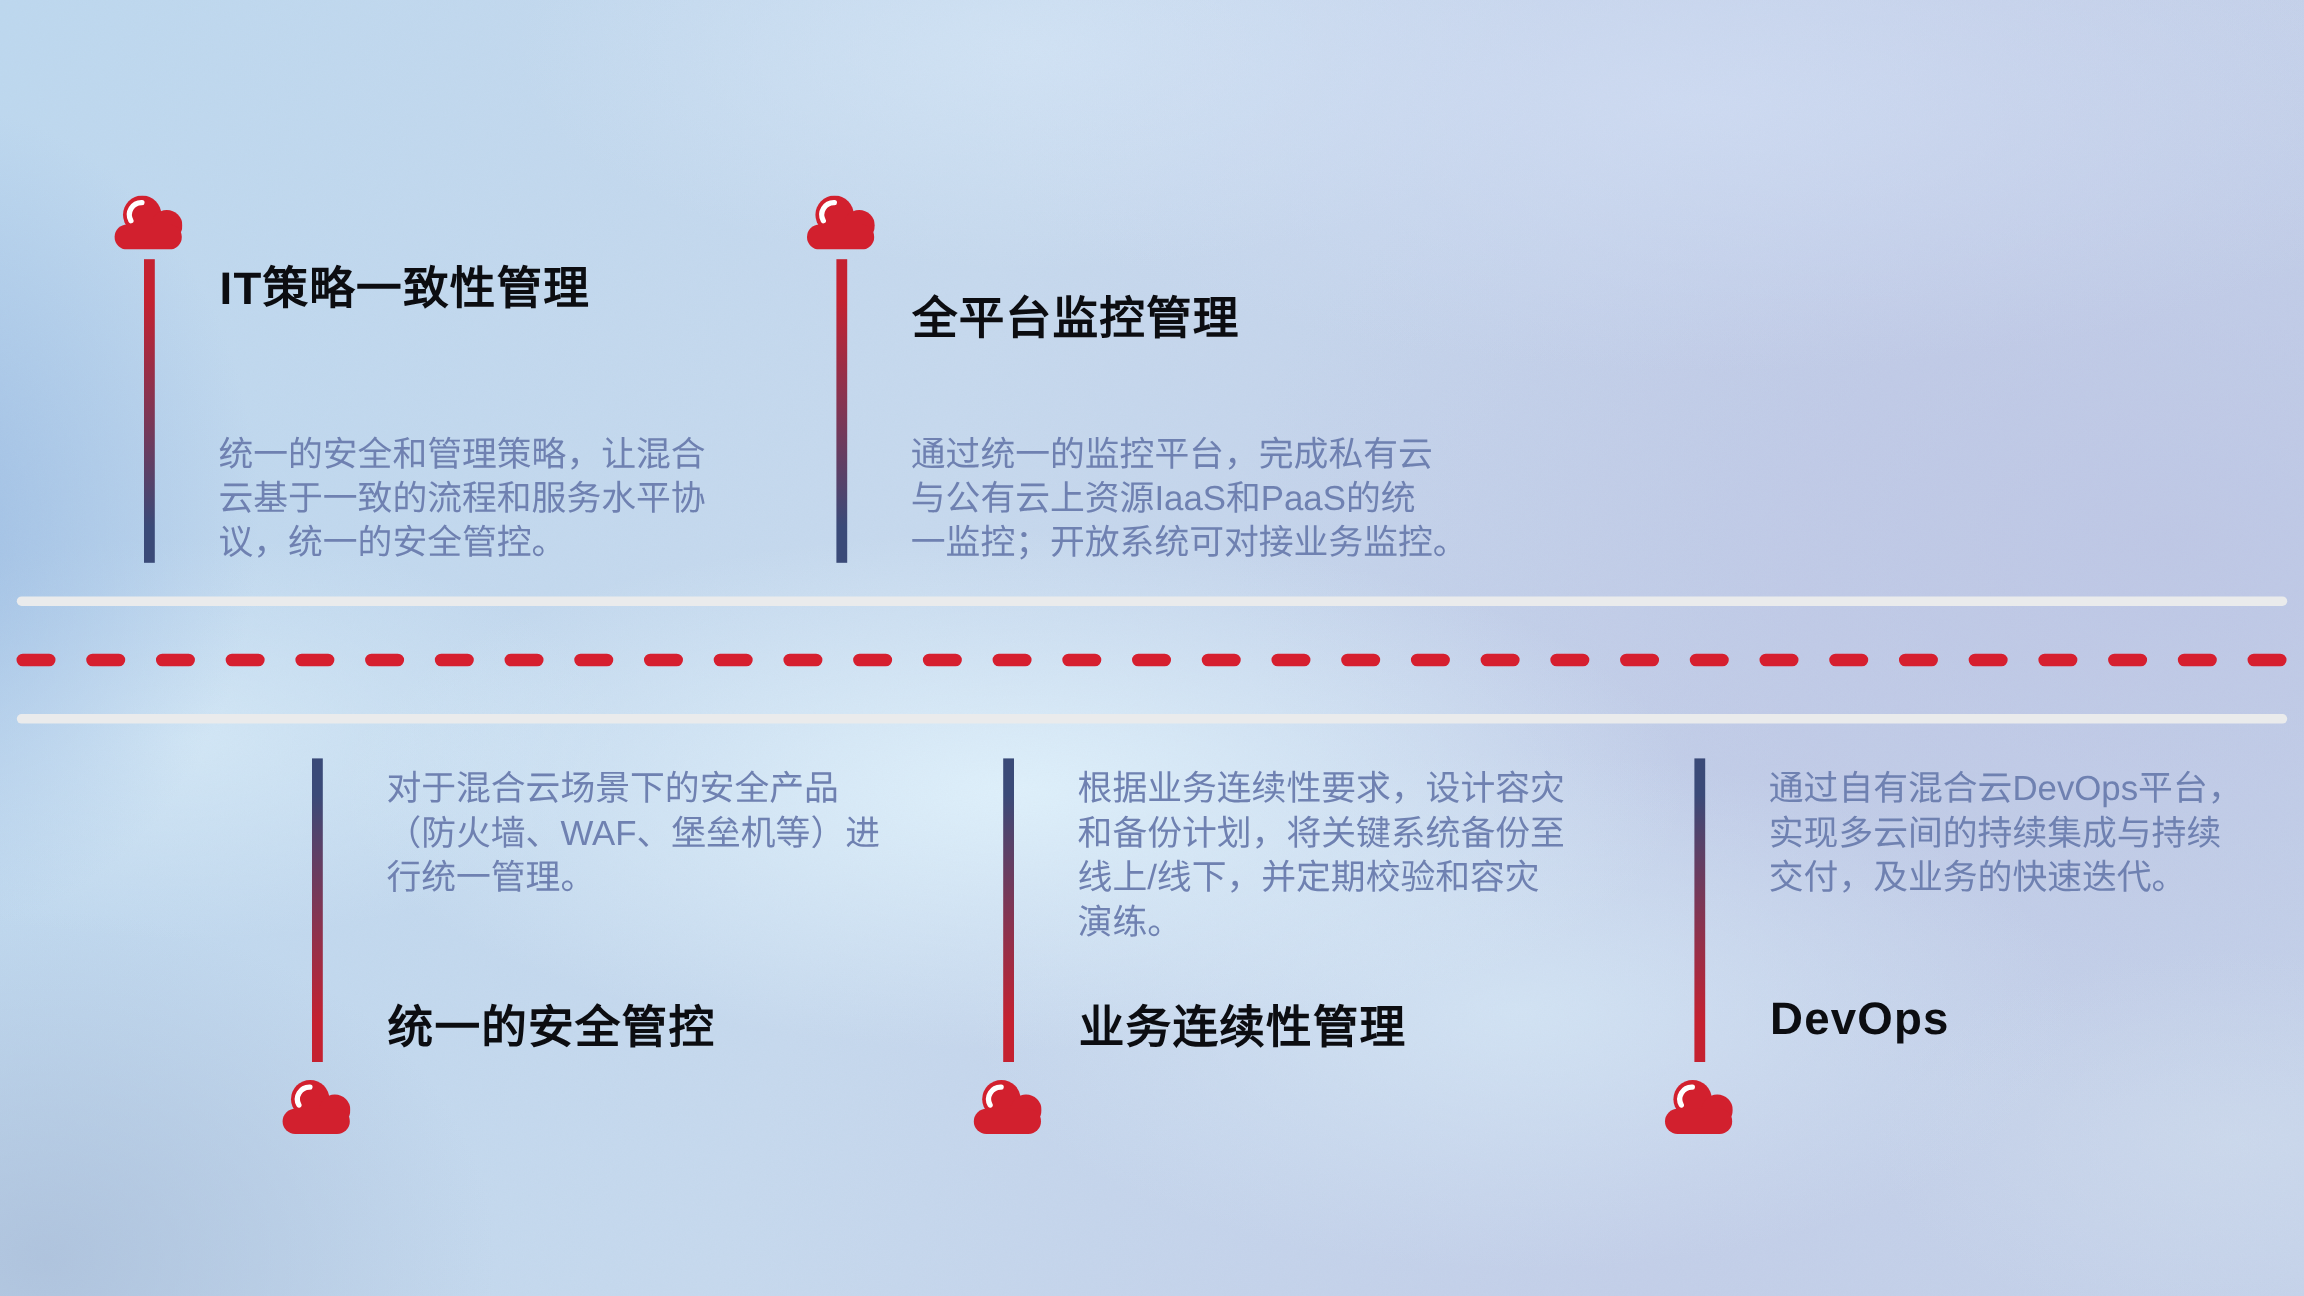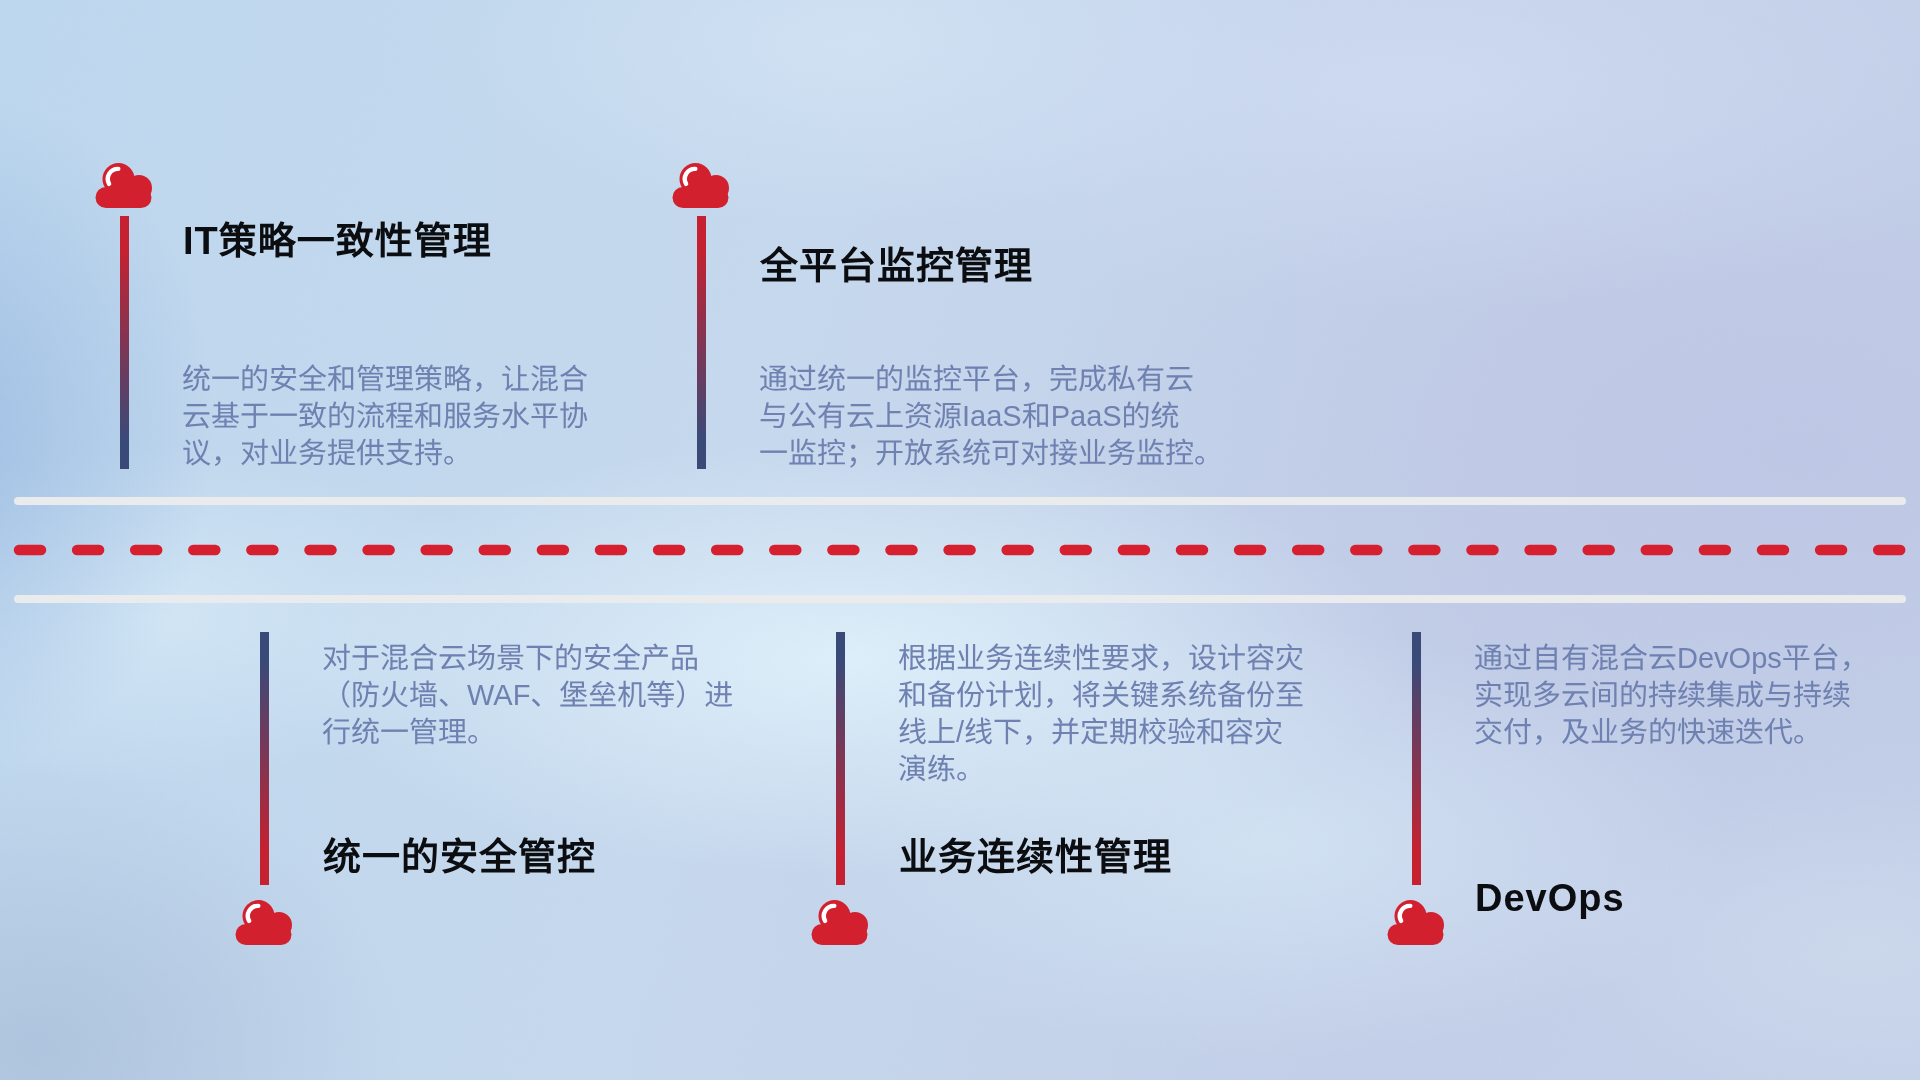--- a/index.html
+++ b/index.html
@@ -72,21 +72,21 @@
   <div class="item" style="left:95px;top:163px;">
     <span class="cloud" style="left:0;top:0;">
       <svg width="57" height="45" viewBox="0 0 57 45">
           <use href="#cloud-shape"></use>
         </svg>
     </span>
     <div class="stick down" style="left:24.5px;top:53px;"></div>
     <div class="title" style="left:88px;top:56px;">IT策略一致性管理</div>
     <div class="desc" style="left:87px;top:198px;">统一的安全和管理策略，让混合
 云基于一致的流程和服务水平协
-议，对业务提供支持。</div>
+议，统一的安全管控。</div>
   </div>
 
   <div class="item" style="left:672px;top:163px;">
     <span class="cloud" style="left:0;top:0;">
       <svg width="57" height="45" viewBox="0 0 57 45">
           <use href="#cloud-shape"></use>
         </svg>
     </span>
     <div class="stick down" style="left:24.5px;top:53px;"></div>
     <div class="title" style="left:88px;top:56px;margin-top:25px;">全平台监控管理</div>
@@ -132,16 +132,16 @@
   <div class="item" style="left:1387px;top:632px;">
     <div class="stick up" style="left:24.5px;top:0;"></div>
     <span class="cloud" style="left:0;top:268px;">
       <svg width="57" height="45" viewBox="0 0 57 45">
           <use href="#cloud-shape"></use>
         </svg>
     </span>
     <div class="desc" style="left:87px;top:8px;">通过自有混合云DevOps平台，
 实现多云间的持续集成与持续
 交付，及业务的快速迭代。</div>
-    <div class="title" style="left:88px;top:196px;margin-top:48px;">DevOps</div>
+    <div class="title" style="left:88px;top:196px;">DevOps</div>
   </div>
 
 </div>
 
 </body></html>

